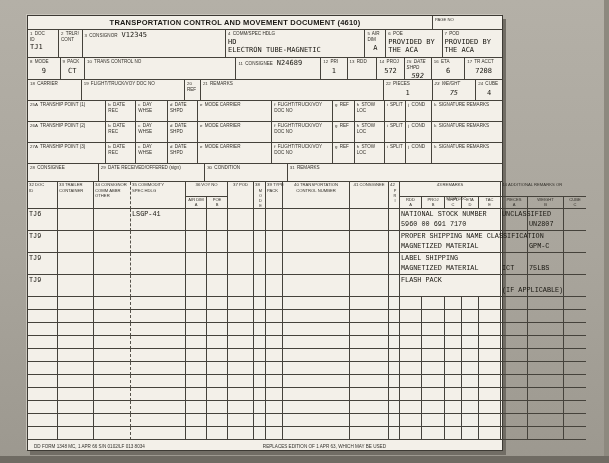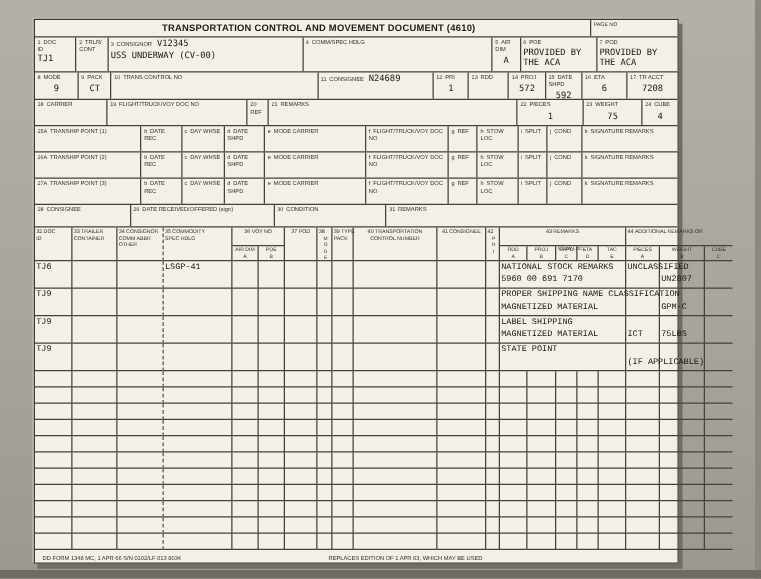--- a/index.html
+++ b/index.html
@@ -7,21 +7,21 @@
   body{
     position:relative;
     background:linear-gradient(180deg,#b4b0a7 0%,#a9a59c 55%,#9c988f 100%);
     font-family:"Liberation Sans",sans-serif;
     color:#2e2c28;
   }
   body::after{content:"";position:absolute;left:0;right:0;bottom:0;height:7px;background:#6f6b63}
   body::before{content:"";position:absolute;top:0;bottom:0;right:0;width:5px;background:#8d897f}
 
   .paper{
-    position:absolute;left:27px;top:15px;width:516px;height:436px;
+    position:absolute;left:27px;top:15px;width:476px;height:436px;
     background:#f3f0e9;
     border:1px solid #3d3a34;
     box-shadow:3px 4px 0 #716d65,-1px -1px 0 #c8c4bb;
   }
   .titlebar{position:relative;height:14px;border-bottom:1px solid #45423b;display:flex;align-items:center}
   .title{flex:1;text-align:center;font-weight:bold;font-size:7.5px;letter-spacing:.2px;color:#1c1a16;padding-right:60px}
   .pagebox{position:absolute;right:0;top:0;bottom:0;width:70px;border-left:1px solid #45423b;font-size:4.2px;padding:1px 2px;color:#33312c}
 
   
   .frow{display:flex;border-bottom:1px solid #45423b;width:100%}
@@ -71,24 +71,25 @@
           <div class="lab"><span class="bnum">1</span> DOC
 ID</div>
           <div class="val">TJ1</div>
         </div>
         <div class="fcell" style="width: 27px;">
           <div class="lab"><span class="bnum">2</span> TRLR/
 CONT</div>
         </div>
         <div class="fcell" style="width: 170px;">
           <div class="lab"><span class="bnum">3</span> CONSIGNOR<span class="ival">V12345</span></div>
-          <div class="val">USS UNDERWAY (CV-00)</div>
         </div>
         <div class="fcell" style="width: 165px;">
           <div class="lab"><span class="bnum">4</span> COMM/SPEC HDLG</div>
+          <div class="val">HD
+ELECTRON TUBE-MAGNETIC</div>
         </div>
         <div class="fcell" style="width: 24px;">
           <div class="lab"><span class="bnum">5</span> AIR
 DIM</div>
           <div class="val c">A</div>
         </div>
         <div class="fcell" style="width: 66px;">
           <div class="lab"><span class="bnum">6</span> POE</div>
           <div class="val">PROVIDED BY THE ACA</div>
         </div>
@@ -116,21 +117,21 @@
           <div class="lab"><span class="bnum">12</span> PRI</div>
           <div class="val c">1</div>
         </div>
         <div class="fcell" style="width: 33px;">
           <div class="lab"><span class="bnum">13</span> RDD</div>
         </div>
         <div class="fcell" style="width: 30px;">
           <div class="lab"><span class="bnum">14</span> PROJ</div>
           <div class="val c">572</div>
         </div>
-        <div class="fcell" style="width: 30px;">
+        <div class="fcell" style="width: 30px; font-style: italic;">
           <div class="lab"><span class="bnum">15</span> DATE SHPD</div>
           <div class="val c">592</div>
         </div>
         <div class="fcell" style="width: 37px;">
           <div class="lab"><span class="bnum">16</span> ETA</div>
           <div class="val c">6</div>
         </div>
         <div class="fcell" style="width: 41px;">
           <div class="lab"><span class="bnum">17</span> TR ACCT</div>
           <div class="val c">7208</div>
@@ -146,21 +147,21 @@
         <div class="fcell" style="width: 18px;">
           <div class="lab"><span class="bnum">20</span> REF</div>
         </div>
         <div class="fcell" style="width: 217px;">
           <div class="lab"><span class="bnum">21</span> REMARKS</div>
         </div>
         <div class="fcell" style="width: 57px;">
           <div class="lab"><span class="bnum">22</span> PIECES</div>
           <div class="val c">1</div>
         </div>
-        <div class="fcell" style="width: 51px;">
+        <div class="fcell" style="width: 51px; font-style: italic;">
           <div class="lab"><span class="bnum">23</span> WEIGHT</div>
           <div class="val c">75</div>
         </div>
         <div class="fcell" style="width: 30px;">
           <div class="lab"><span class="bnum">24</span> CUBE</div>
           <div class="val c">4</div>
         </div>
       </div>
       <div class="frow" style="height: 21px;">
         <div class="fcell" style="width: 93px;">
@@ -364,21 +365,21 @@
           </td>
           <td></td>
           <td></td>
           <td></td>
           <td></td>
           <td></td>
           <td></td>
           <td></td>
           <td></td>
           <td colspan="5">
-            <div class="tline">NATIONAL STOCK REMARKS</div>
+            <div class="tline">NATIONAL STOCK NUMBER</div>
             <div class="tline">5960 00 691 7170</div>
           </td>
           <td>
             <div class="tline">UNCLASSIFIED</div>
             <div class="tline"></div>
           </td>
           <td>
             <div class="tline"></div>
             <div class="tline">UN2807</div>
           </td>
@@ -460,21 +461,21 @@
           <td class="dash"></td>
           <td></td>
           <td></td>
           <td></td>
           <td></td>
           <td></td>
           <td></td>
           <td></td>
           <td></td>
           <td colspan="5">
-            <div class="tline">STATE POINT</div>
+            <div class="tline">FLASH PACK</div>
             <div class="tline"></div>
           </td>
           <td>
             <div class="tline"></div>
             <div class="tline">(IF APPLICABLE)</div>
           </td>
           <td>
             <div class="tline"></div>
             <div class="tline"></div>
           </td>

